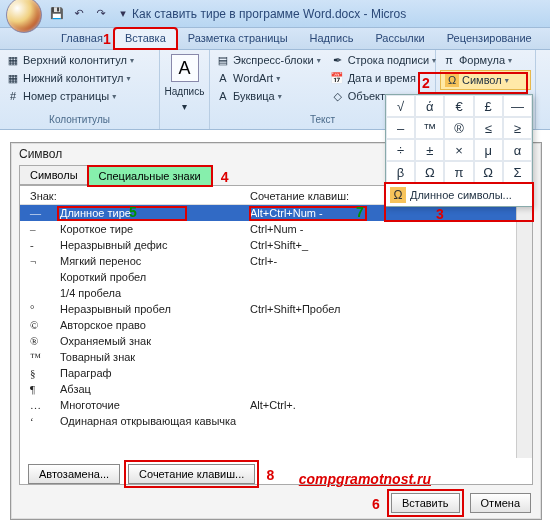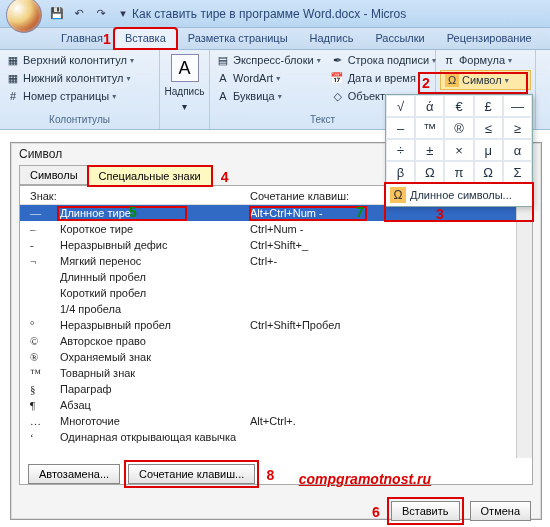--- a/index.html
+++ b/index.html
@@ -30,23 +30,23 @@
   .sym-grid{display:grid;grid-template-columns:repeat(5,1fr)}
   .sym-cell{height:22px;display:flex;align-items:center;justify-content:center;border:1px solid #e2e8ef;font-size:13px;cursor:pointer;color:#234}
   .sym-more{display:flex;align-items:center;gap:4px;padding:3px 4px;border-top:1px solid #ccd;cursor:pointer;white-space:nowrap;color:#234;position:relative}
   .sym-more .omicon{width:16px;height:16px;background:#f7c35a;display:flex;align-items:center;justify-content:center;font-size:12px;color:#333}
   .sym-more .callout3{position:absolute;border:2px solid #d00;left:-2px;top:-2px;right:-2px;height:40px}
   .doc-area{background:#fff;padding:6px 10px}
   .dlg{position:absolute;left:10px;top:142px;width:532px;height:378px;background:#f4f4f4;border:1px solid #999;box-shadow:0 0 0 1px #ddd inset}
   .dlg-title{padding:4px 8px;font-size:12px;color:#222}
   .dlg-tabs{display:flex;padding:0 8px}
   .dlg-tab{padding:3px 10px;border:1px solid #aaa;background:#f0f0f0;margin-right:-1px;cursor:pointer;font-size:11px}
-  .dlg-tab.active{background:#fef9c3;border-bottom:1px solid #fff;position:relative;top:1px}
+  .dlg-tab.active{background:#86efac;border-bottom:1px solid #fff;position:relative;top:1px}
   .callout4{outline:2px solid #d00;outline-offset:-1px;position:relative}
-  .dlg-body{margin:0 8px 8px;border:1px solid #aaa;background:#fff;height:300px;display:flex;flex-direction:column}
+  .dlg-body{margin:0 8px 0;border:1px solid #aaa;background:#fff;height:300px;display:flex;flex-direction:column}
   .list-head{display:flex;padding:4px 10px 2px;color:#222}
   .list-head .c1{width:220px}
   .list-wrap{flex:1;overflow:hidden;border-top:1px solid #ddd;position:relative}
   .list{width:100%}
   .row{display:flex;padding:0 10px;height:16px;align-items:center;font-size:11px;color:#222;cursor:pointer}
   .row .glyph{width:30px;font-family:serif}
   .row .name{width:190px}
   .row.selected{background:#316ac5;color:#fff}
   .callout5{position:absolute;border:2px solid #d00;left:37px;top:1px;width:130px;height:15px;pointer-events:none}
   .callout7{position:absolute;border:2px solid #d00;left:229px;top:1px;width:118px;height:15px;pointer-events:none}
@@ -236,25 +236,20 @@
             <span class="name">Неразрывный дефис</span>
             <span>Ctrl+Shift+_</span>
           </div>
           <div class="row">
             <span class="glyph">¬</span>
             <span class="name">Мягкий перенос</span>
             <span>Ctrl+-</span>
           </div>
           <div class="row">
             <span class="glyph"></span>
-            <span class="name">Длинный пробел</span>
-            <span></span>
-          </div>
-          <div class="row">
-            <span class="glyph"></span>
             <span class="name">Короткий пробел</span>
             <span></span>
           </div>
           <div class="row">
             <span class="glyph"></span>
             <span class="name">1/4 пробела</span>
             <span></span>
           </div>
           <div class="row">
             <span class="glyph">°</span>

